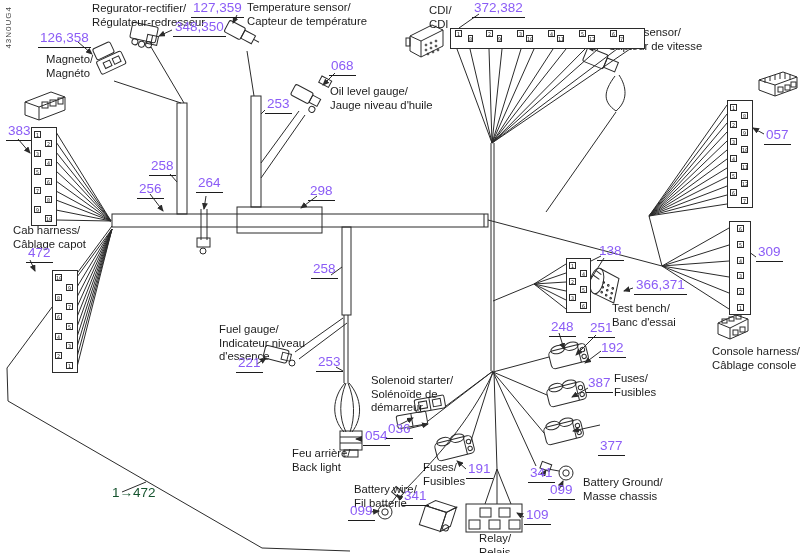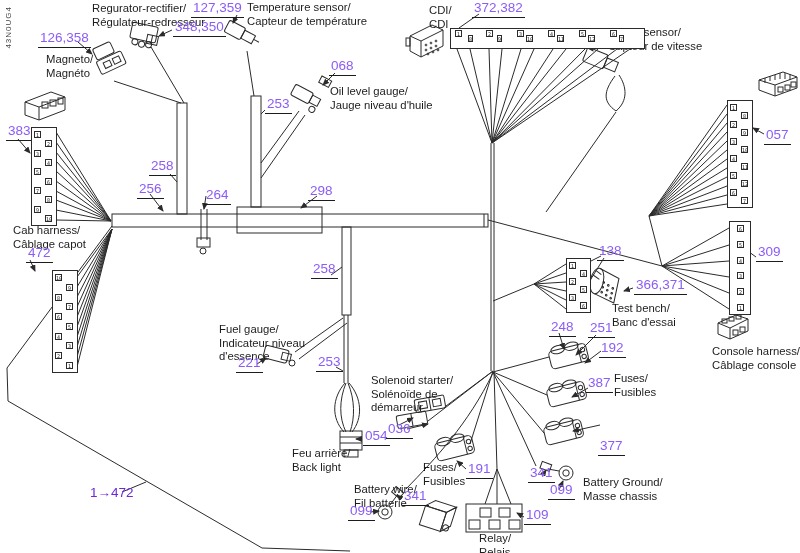--- a/index.html
+++ b/index.html
@@ -2,21 +2,21 @@
 <html><head>
 <meta charset="utf-8">
 <style>
   html,body{margin:0;padding:0;background:#fff;}
   #stage{position:relative;width:800px;height:553px;background:#ffffff;overflow:hidden;
          font-family:"Liberation Sans",sans-serif;color:#1c1c1c;}
   #art{position:absolute;left:0;top:0;}
   .lbl{position:absolute;font-size:11.3px;line-height:1.2;white-space:nowrap;color:#1c1c1c;}
   .num{position:absolute;font-size:13.5px;line-height:1.1;white-space:nowrap;color:#8b5cf6;
        border-bottom:1.2px solid #1c1c1c;padding:0 2px 1px 2px;}
-  .numplain{position:absolute;font-size:13.5px;line-height:1.1;white-space:nowrap;color:#6d28d9;}
+  .numplain{position:absolute;font-size:13.5px;line-height:1.1;white-space:nowrap;color:#14532d;margin-left:22px;}
   .vcode{position:absolute;left:4px;top:6px;font-size:8px;letter-spacing:1px;color:#444;
          writing-mode:vertical-rl;transform:rotate(180deg);}
   .strip{position:absolute;border:1px solid #2b2b2b;background:#fff;display:flex;
          flex-direction:column;justify-content:space-between;padding:3px 0;box-sizing:border-box;}
   .pin{width:7px;height:7px;border:0.8px solid #2b2b2b;box-sizing:border-box;
        font-family:"DejaVu Sans Mono",monospace;font-size:5px;line-height:6px;text-align:center;
        color:#222;background:#fff;display:block;}
   .stagger .pin:nth-child(odd){margin-left:2px;}
   .stagger .pin:nth-child(even){margin-left:13px;}
   .center .pin{margin-left:7px;}
@@ -442,21 +442,21 @@
 
 <div class="num" style="left:6px;top:124px;">383</div>
 <div class="lbl" style="left:13px;top:224px;">
   <div>Cab harness/</div>
   <div>Câblage capot</div>
 </div>
 <div class="num" style="left:26px;top:246px;">472</div>
 
 <div class="num" style="left:149px;top:159px;">258</div>
 <div class="num" style="left:137px;top:182px;">256</div>
-<div class="num" style="left:196px;top:188px;margin-left:8px;">264</div>
+<div class="num" style="left:196px;top:176px;">264</div>
 <div class="num" style="left:308px;top:184px;">298</div>
 <div class="num" style="left:311px;top:262px;">258</div>
 
 <div class="num" style="left:597px;top:244px;">138</div>
 <div class="num" style="left:634px;top:278px;">366,371</div>
 <div class="lbl" style="left:612px;top:302px;">
   <div>Test bench/</div>
   <div>Banc d'essai</div>
 </div>
 

